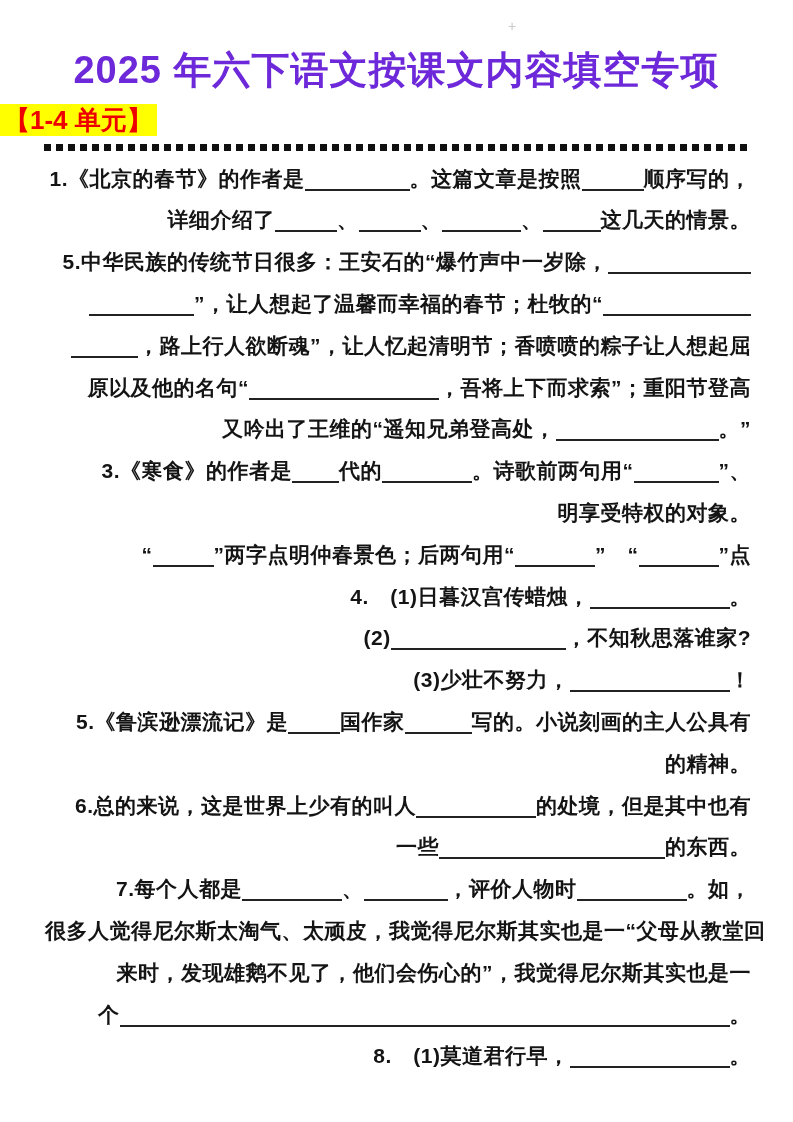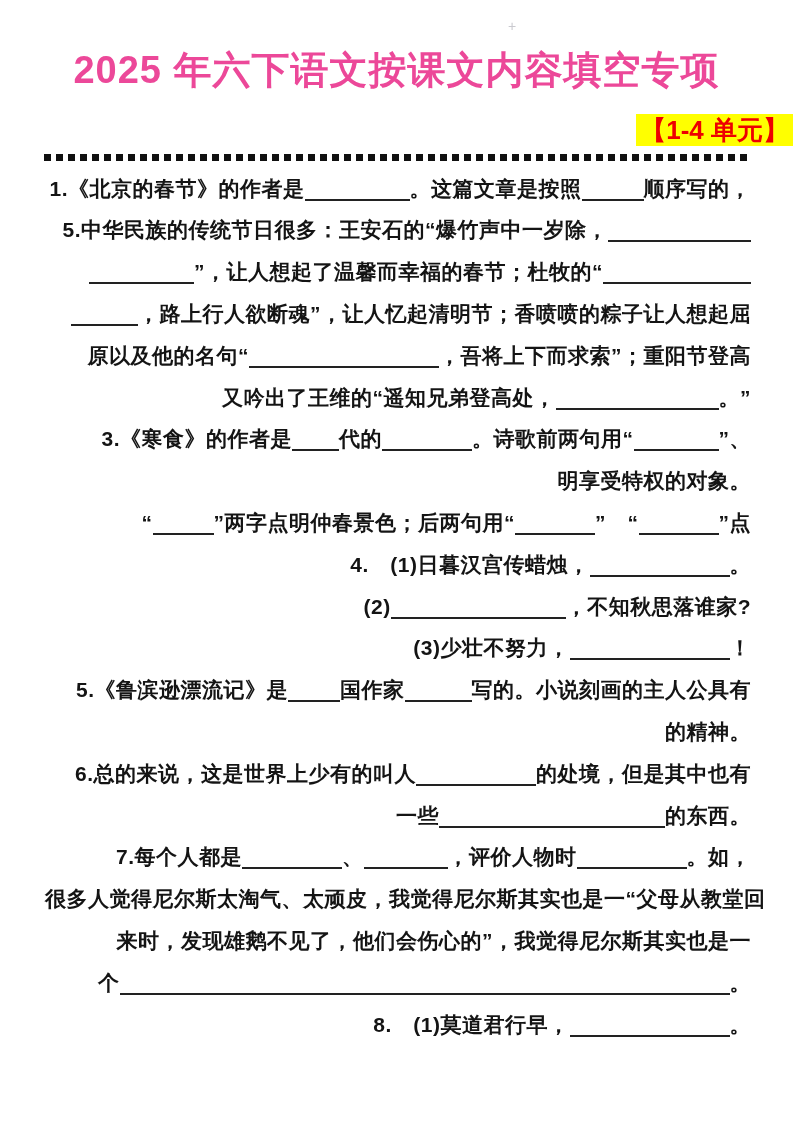--- a/index.html
+++ b/index.html
@@ -13,23 +13,23 @@
   .reg-mark {
     position: absolute; left: 508px; top: 18px;
     color: #c9c9cf; font-size: 14px; font-weight: 400;
   }
   .title {
     margin: 0 auto; padding-top: 49px;
     text-align: center;
     font-size: 38px; font-weight: bold;
     letter-spacing: 1px;
     line-height: 1.15;
-    color: #ec4899;
+    color: #6d28d9;
   }
-  .badge-row { text-align: right; margin-top: 21px; height: 34px; }
+  .badge-row { text-align: left; margin-top: 11px; height: 34px; }
   .badge {
     display: inline-block;
     font-size: 26px; font-weight: bold;
     line-height: 32px;
     padding: 0 4px;
   }
   .divider {
     margin: 6px auto 0 auto;
     width: 706px; height: 7px;
     background: repeating-linear-gradient(to right, #101010 0px, #101010 7px, transparent 7px, transparent 12px);
@@ -62,20 +62,21 @@
   <div class="title">2025 年六下语文按课文内容填空专项</div>
 
   <div class="badge-row">
     <span class="badge" style="background: rgb(255, 255, 0); color: rgb(238, 0, 0);">【1-4 单元】</span>
   </div>
 
   <div class="divider"></div>
 
   <div class="content">
       <div class="line"><span class="txt">1.《北京的春节》的作者是</span><span class="blank" style="width: 105px;"></span><span class="txt">。这篇文章是按照</span><span class="blank" style="width: 62px;"></span><span class="txt">顺序写的，</span></div>
+      <div class="line"><span class="txt">详细介绍了</span><span class="blank" style="width: 62px;"></span><span class="txt">、</span><span class="blank" style="width: 62px;"></span><span class="txt">、</span><span class="blank" style="width: 79px;"></span><span class="txt">、</span><span class="blank" style="width: 58px;"></span><span class="txt">这几天的情景。</span></div>
       <div class="line"><span class="txt">5.中华民族的传统节日很多：王安石的“爆竹声中一岁除，</span><span class="blank" style="width: 143px;"></span></div>
       <div class="line"><span class="blank" style="width: 105px;"></span><span class="txt">”，让人想起了温馨而幸福的春节；杜牧的“</span><span class="blank" style="width: 148px;"></span></div>
       <div class="line"><span class="blank" style="width: 67px;"></span><span class="txt">，路上行人欲断魂”，让人忆起清明节；香喷喷的粽子让人想起屈</span></div>
       <div class="line"><span class="txt">原以及他的名句“</span><span class="blank" style="width: 190px;"></span><span class="txt">，吾将上下而求索”；重阳节登高</span></div>
       <div class="line"><span class="txt">又吟出了王维的“遥知兄弟登高处，</span><span class="blank" style="width: 163px;"></span><span class="txt">。”</span></div>
       <div class="line"><span class="txt">3.《寒食》的作者是</span><span class="blank" style="width: 47px;"></span><span class="txt">代的</span><span class="blank" style="width: 90px;"></span><span class="txt">。诗歌前两句用“</span><span class="blank" style="width: 85px;"></span><span class="txt">”、</span></div>
       <div class="line"><span class="txt">明享受特权的对象。</span></div>
       <div class="line"><span class="txt">“</span><span class="blank" style="width: 61px;"></span><span class="txt">”两字点明仲春景色；后两句用“</span><span class="blank" style="width: 80px;"></span><span class="txt">”　“</span><span class="blank" style="width: 80px;"></span><span class="txt">”点</span></div>
       <div class="line"><span class="txt">4.　(1)日暮汉宫传蜡烛，</span><span class="blank" style="width: 140px;"></span><span class="txt">。</span></div>
       <div class="line" style="padding-left: 43px;"><span class="txt">(2)</span><span class="blank" style="width: 175px;"></span><span class="txt">，不知秋思落谁家?</span></div>

